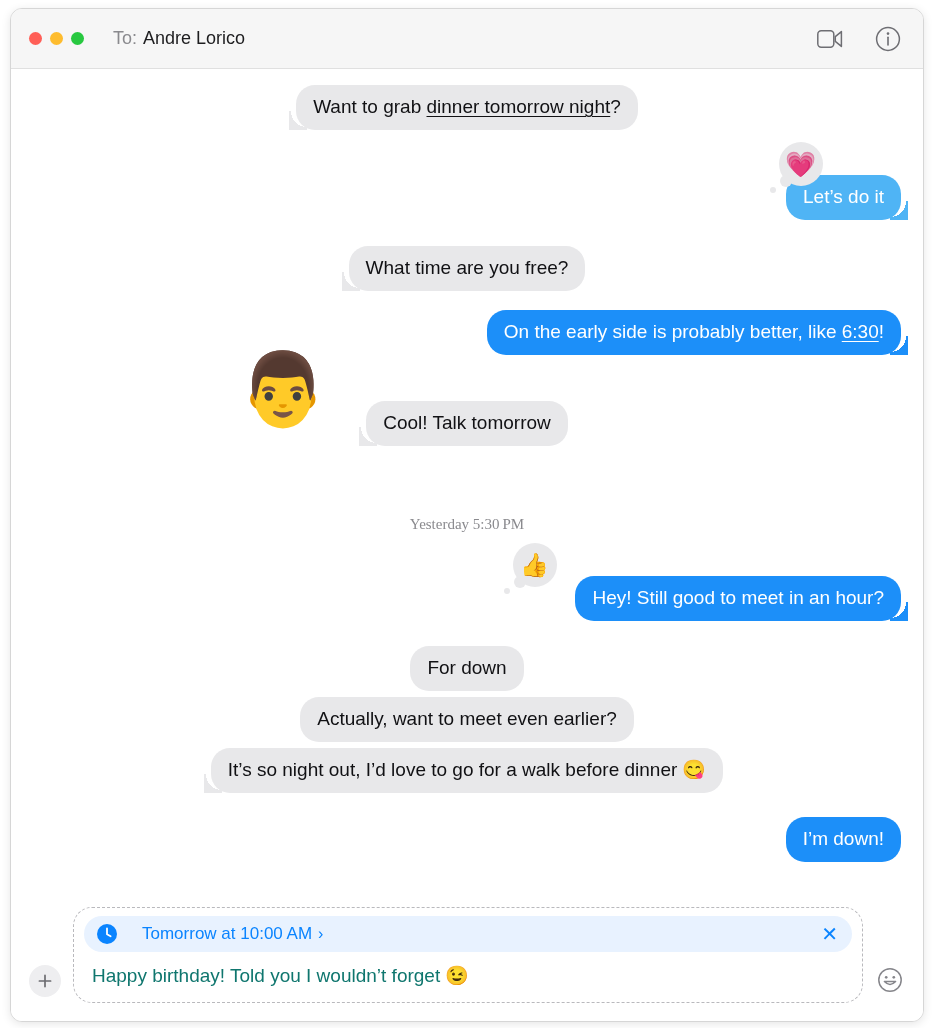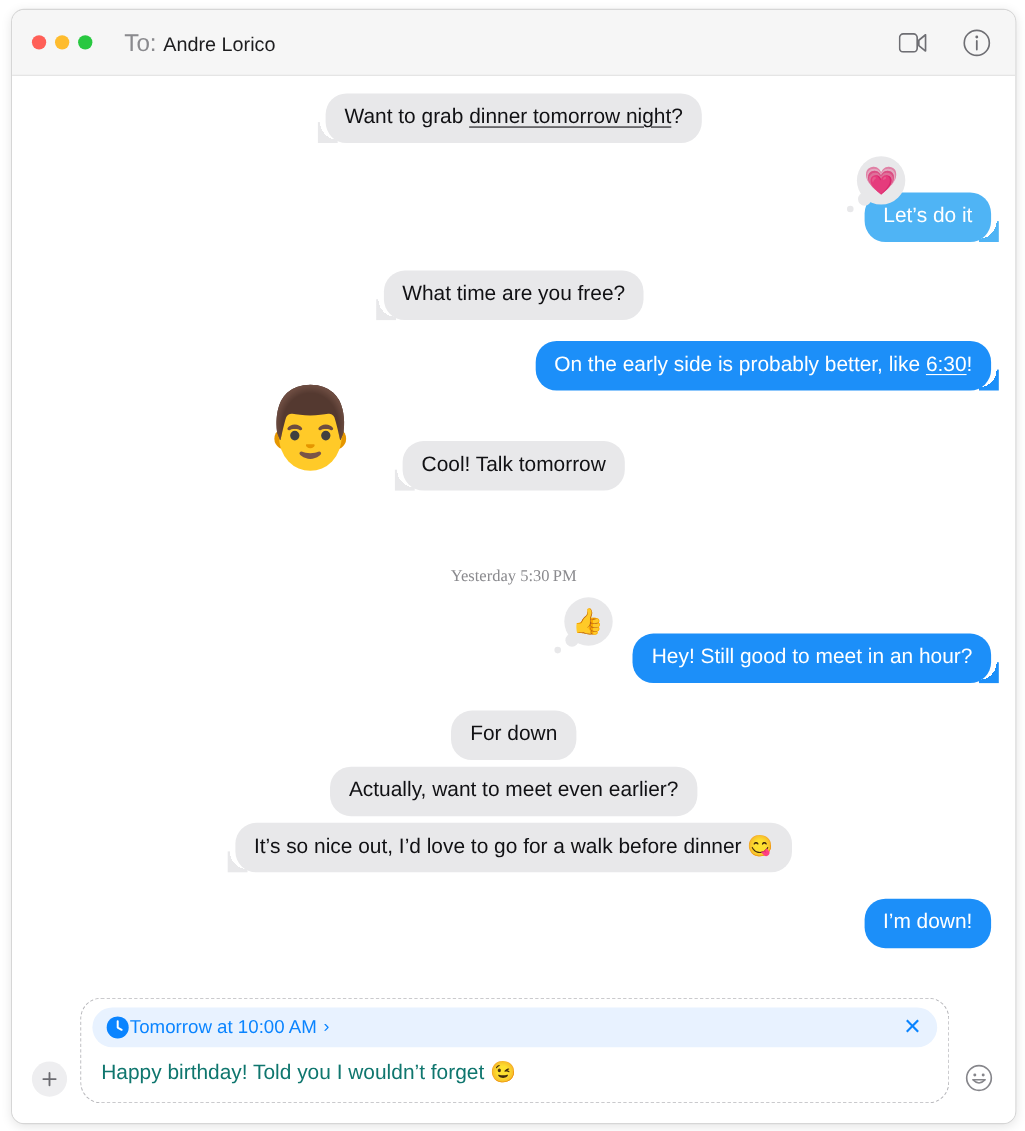--- a/index.html
+++ b/index.html
@@ -55,21 +55,21 @@
   .light.min    { background: #febc2e; }
   .light.max    { background: #28c840; }
 
   .to-row {
     display: flex;
     align-items: baseline;
     margin-left: 29px;
     gap: 6px;
   }
   .to-label {
-    font-size: 22px;
+    font-size: 18px;
     color: #8a8a8e;
   }
   .to-name {
     font-size: 18px;
     color: #1d1d1f;
   }
 
   .titlebar-spacer { flex: 1 1 auto; }
 
   .tb-actions {
@@ -235,21 +235,21 @@
     background: #ffffff;
     padding: 8px 10px 8px 10px;
     box-sizing: border-box;
   }
   .sched-chip {
     display: flex;
     align-items: center;
     background: #e8f2ff;
     border-radius: 18px;
     padding: 7px 12px;
-    gap: 0;
+    gap: 24px;
   }
   .clock-icon {
     width: 22px; height: 22px;
     flex: 0 0 22px;
   }
   .sched-text {
     color: #0a84ff;
     font-size: 17px;
     flex: 1 1 auto;
     display: flex;
@@ -361,21 +361,21 @@
 
     <div class="row left" style="margin-top:25px;">
       <div class="bubble gray">For down</div>
     </div>
 
     <div class="row left" style="margin-top:6px;">
       <div class="bubble gray">Actually, want to meet even earlier?</div>
     </div>
 
     <div class="row left" style="margin-top:6px;">
-      <div class="bubble gray tail-left">It’s so nice out, I’d love to go for a walk before dinner 😋</div>
+      <div class="bubble gray tail-left">It’s so night out, I’d love to go for a walk before dinner 😋</div>
     </div>
 
     <div class="row right" style="margin-top:24px; padding-right:9px;">
       <div class="bubble blue">I’m down!</div>
     </div>
 
 
   </div>
 
   <div class="compose-bar">

